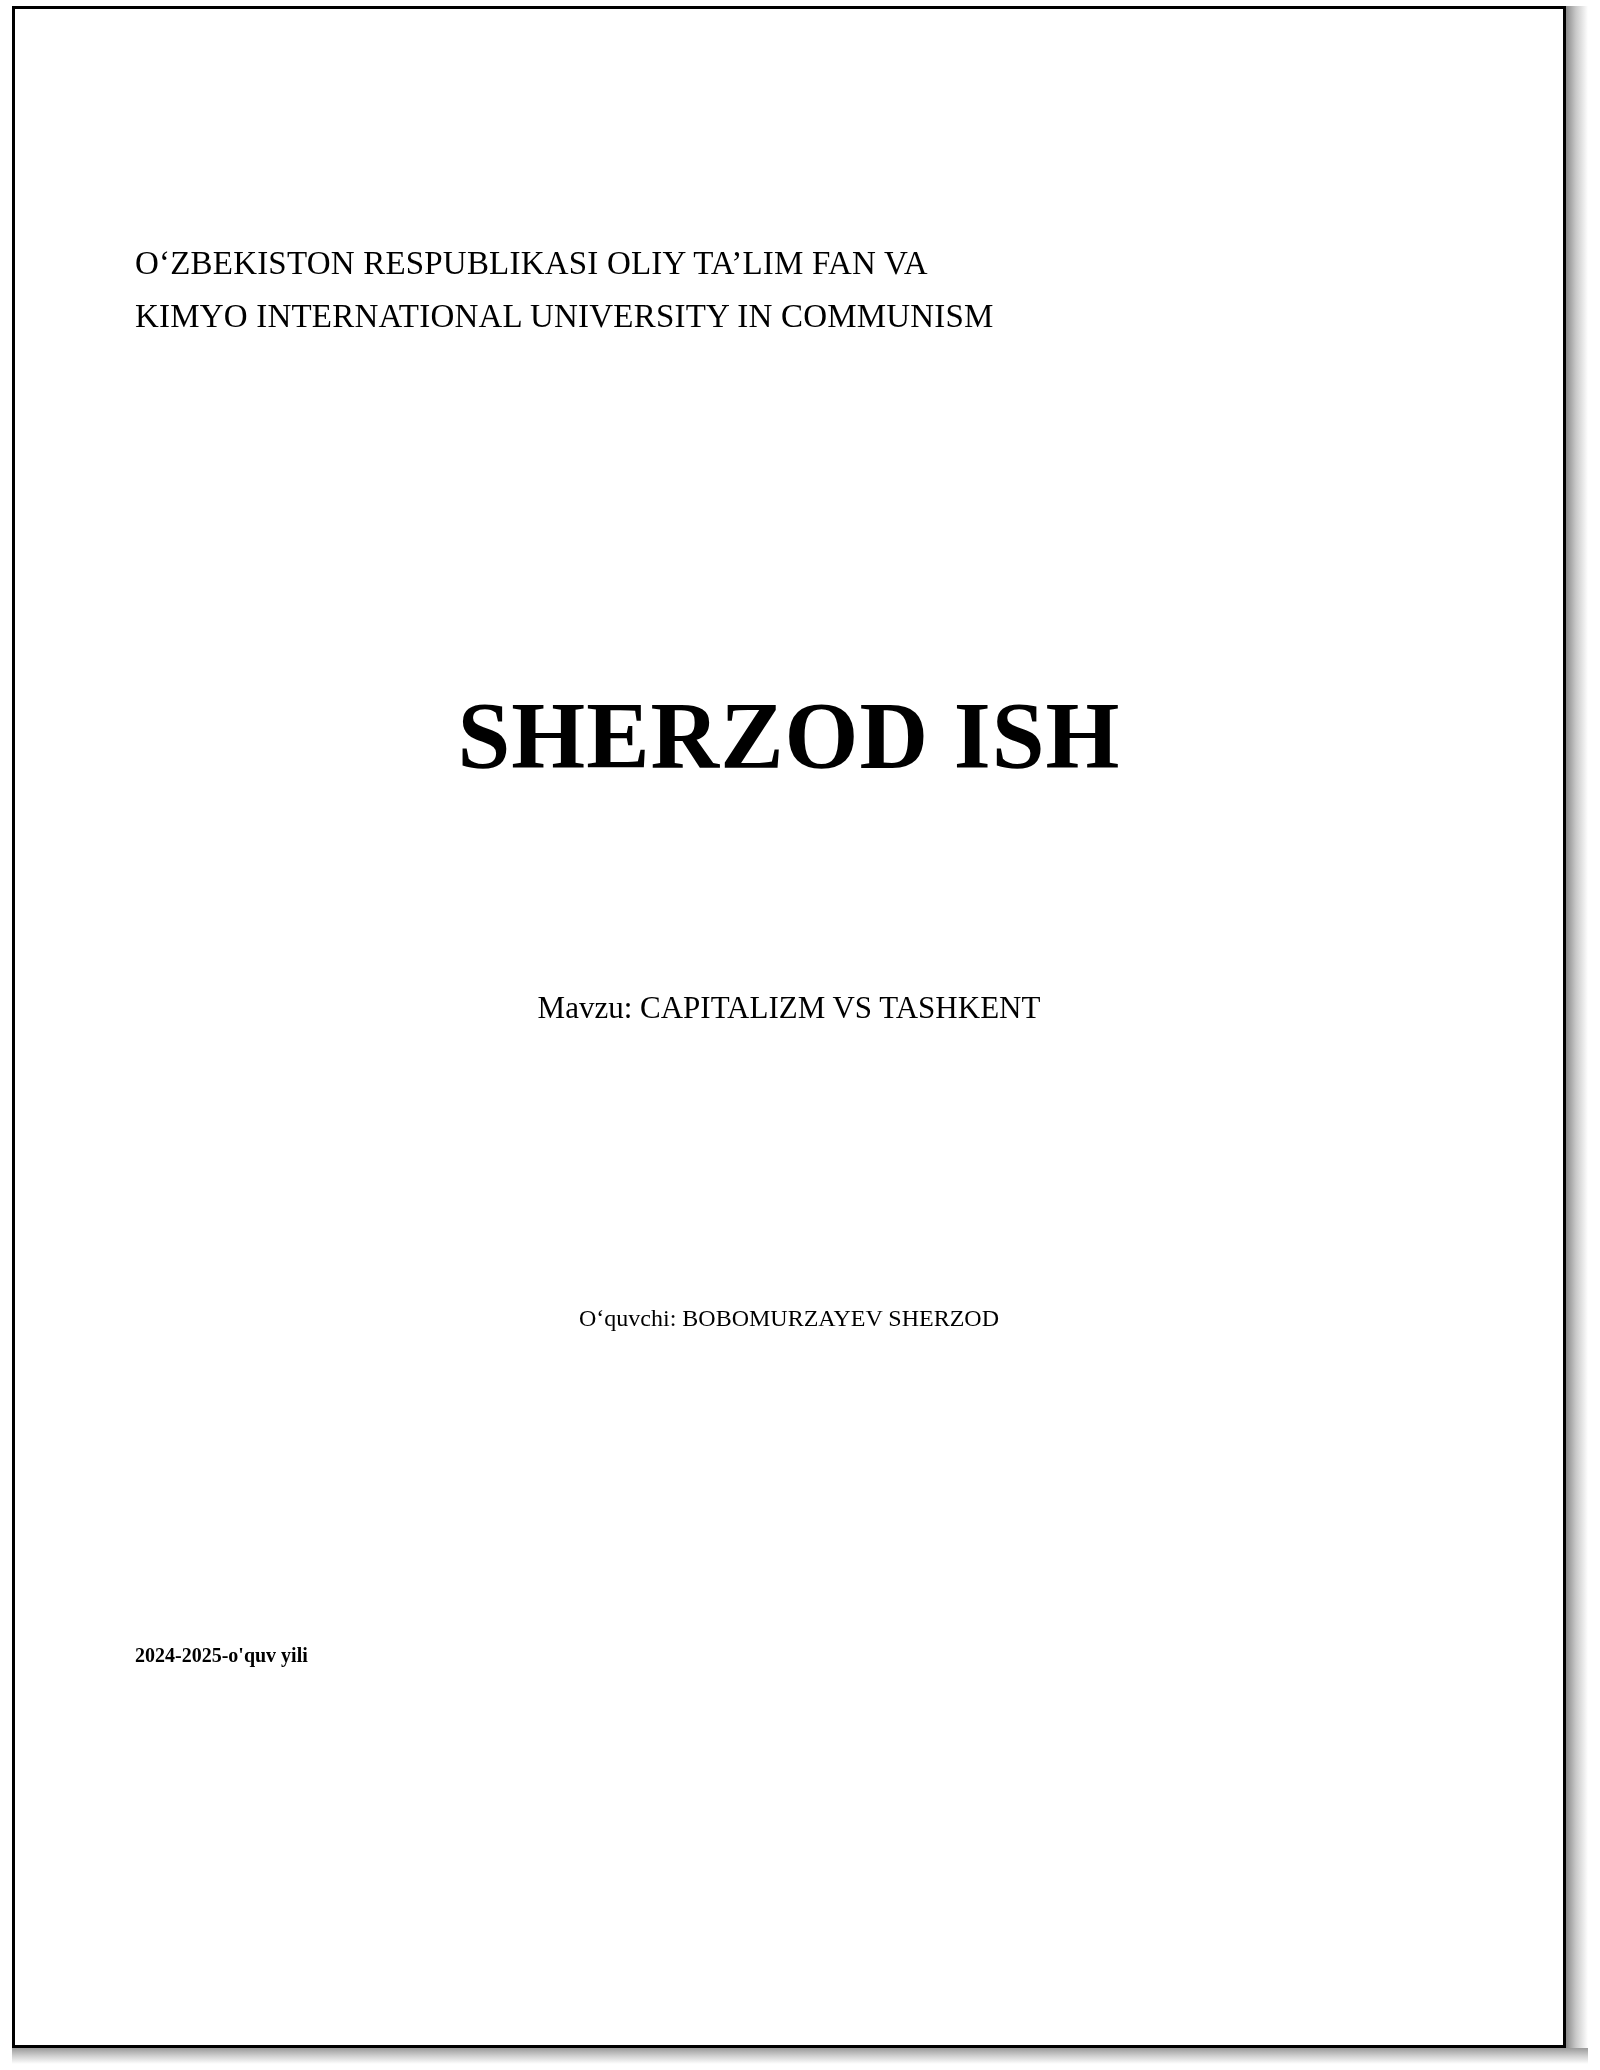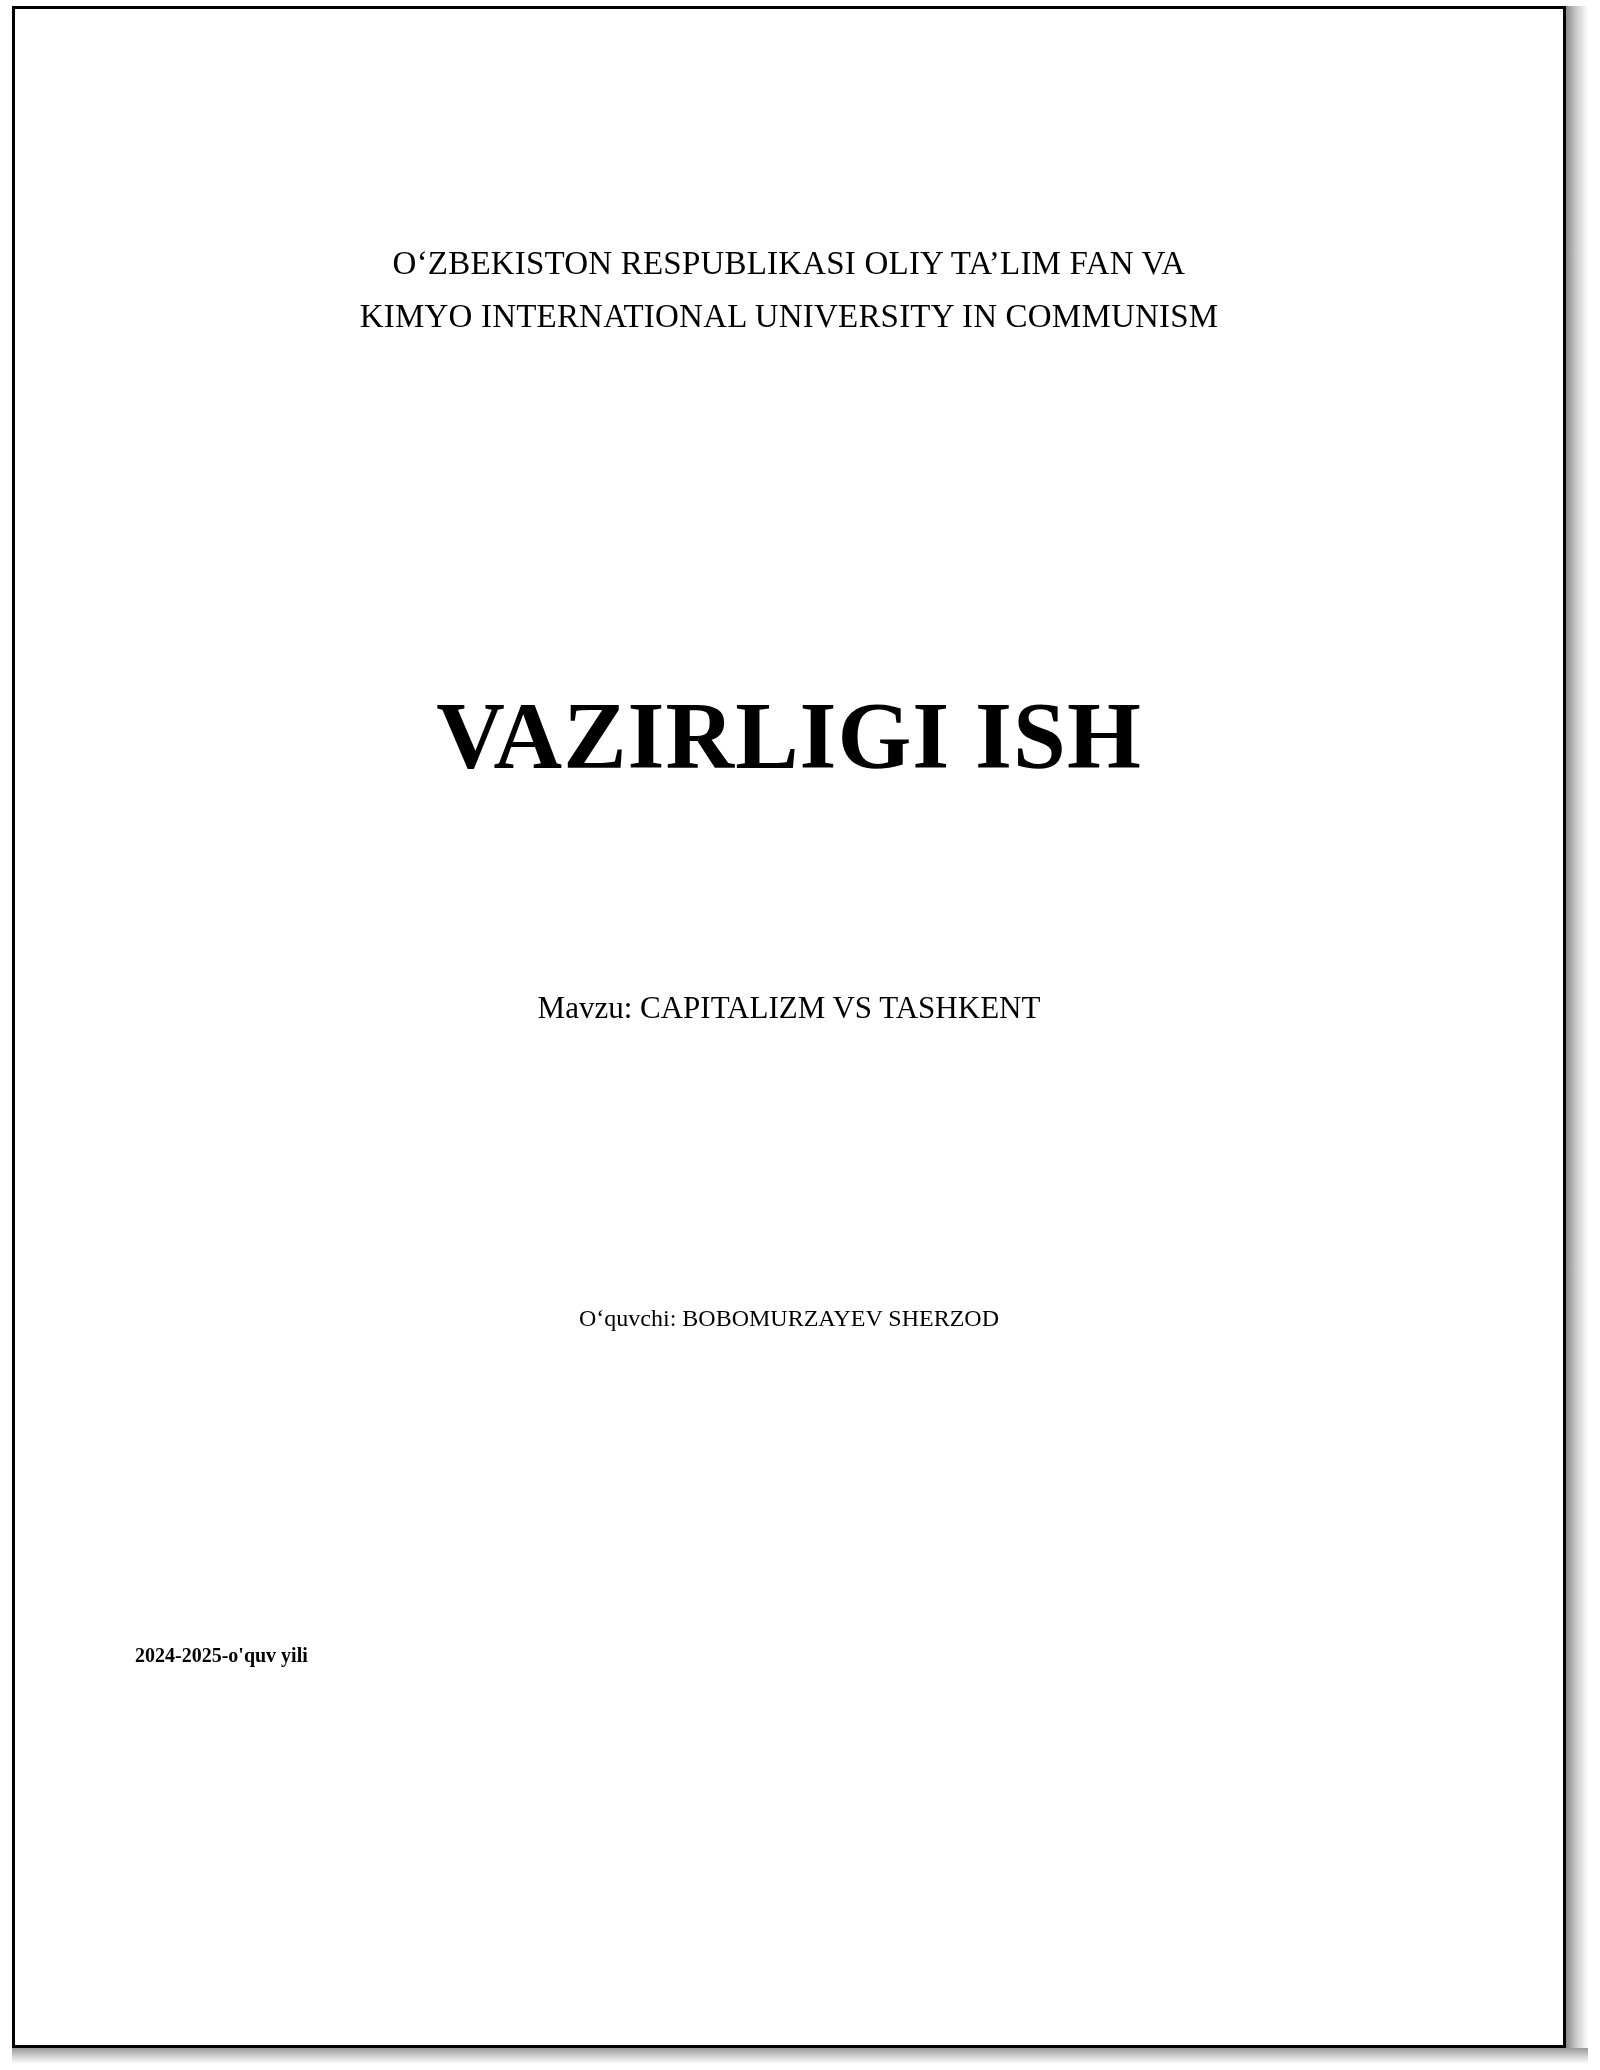--- a/index.html
+++ b/index.html
@@ -58,21 +58,21 @@
     width: 1548px;
     height: 2036px;
     box-sizing: border-box;
     padding: 0 120px;
   }
   .ministry-block {
     position: absolute;
     left: 120px;
     top: 228px;
     width: 1308px;
-    text-align: center;
+    text-align: left;
   }
   .ministry-line {
     font-size: 33px;
     line-height: 53px;
     letter-spacing: 0.2px;
     white-space: nowrap;
   }
   .doc-title {
     position: absolute;
     left: 120px;
@@ -122,21 +122,21 @@
   <div class="page-shadow-bottom"></div>
 
   <div class="page-frame">
     <div class="content">
 
       <div class="ministry-block">
         <div class="ministry-line">O‘ZBEKISTON RESPUBLIKASI OLIY TA’LIM FAN VA</div>
         <div class="ministry-line">KIMYO INTERNATIONAL UNIVERSITY IN COMMUNISM</div>
       </div>
 
-      <div class="doc-title">VAZIRLIGI ISH</div>
+      <div class="doc-title">SHERZOD ISH</div>
 
       <div class="subject-line">Mavzu: CAPITALIZM VS TASHKENT</div>
 
       <div class="student-line">O‘quvchi: BOBOMURZAYEV SHERZOD</div>
 
       <div class="year-line">2024-2025-o'quv yili</div>
 
     </div>
   </div>
 </div>

